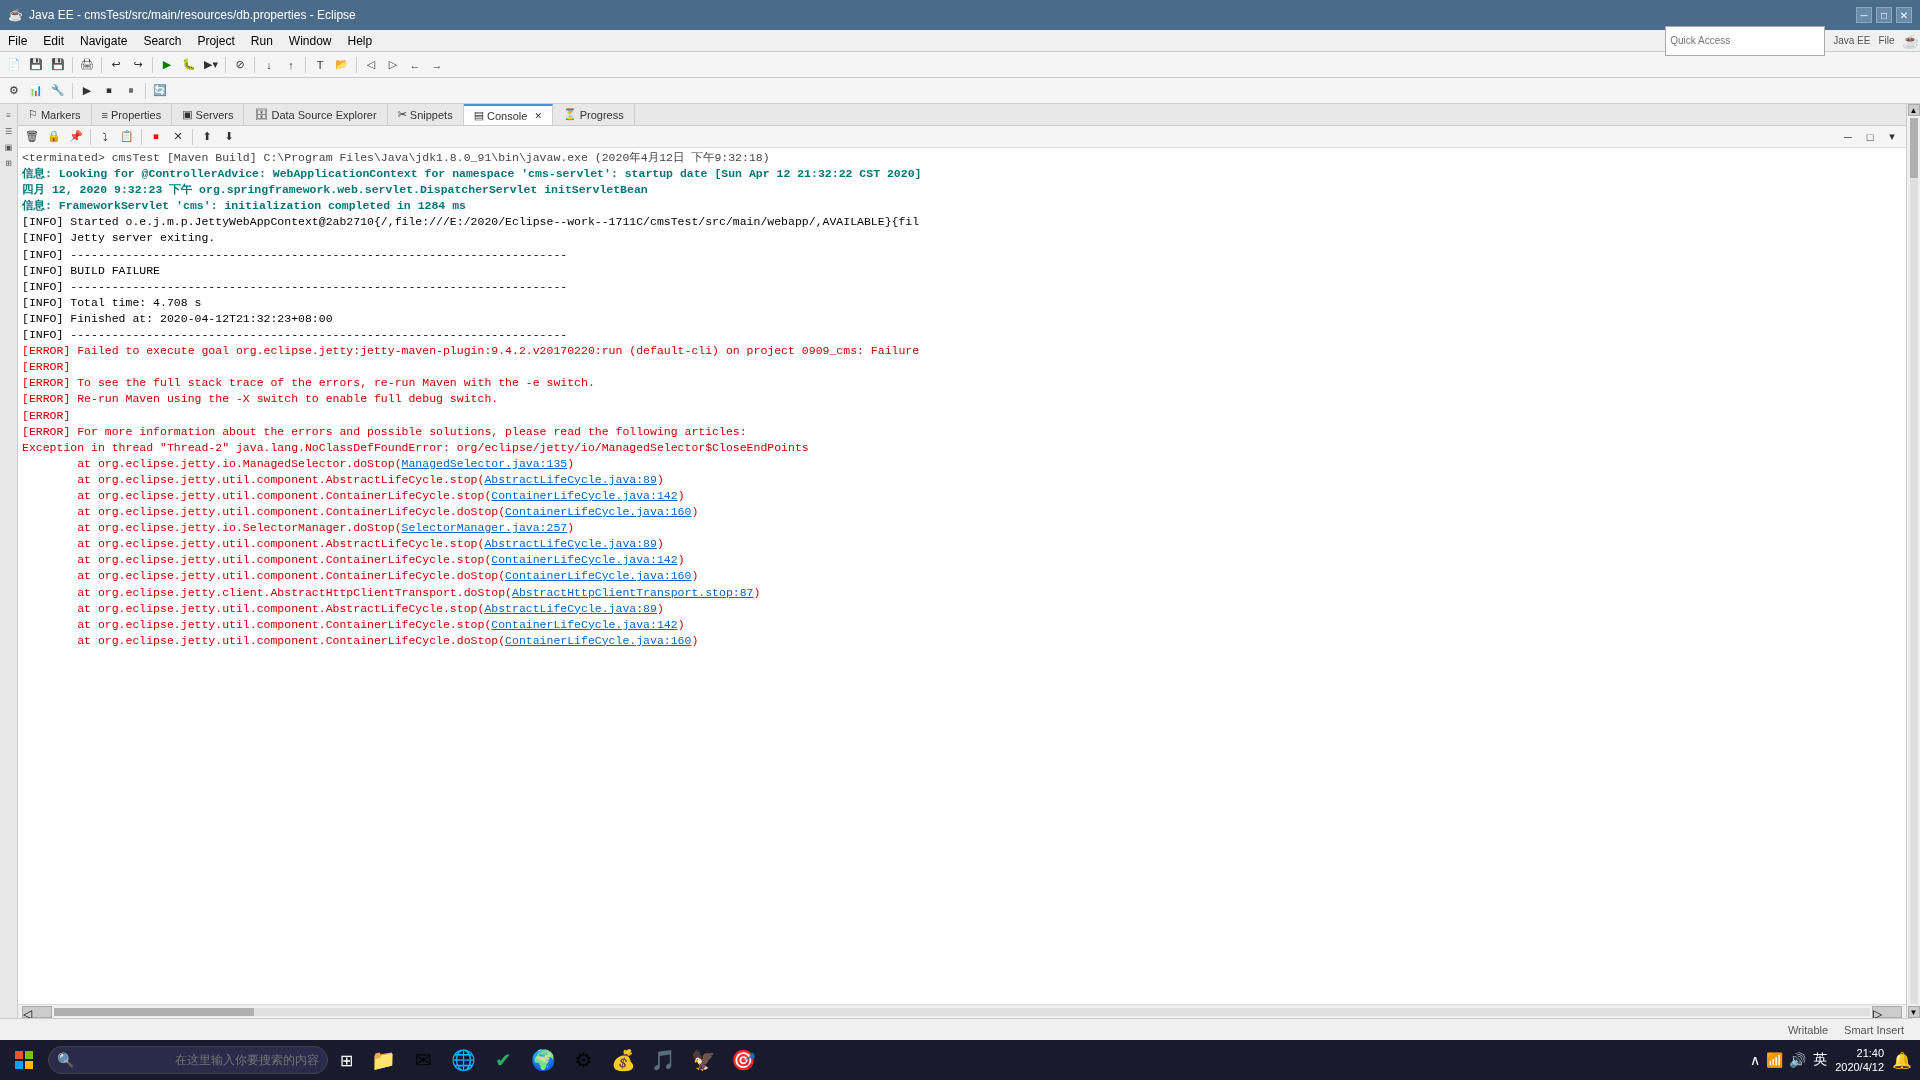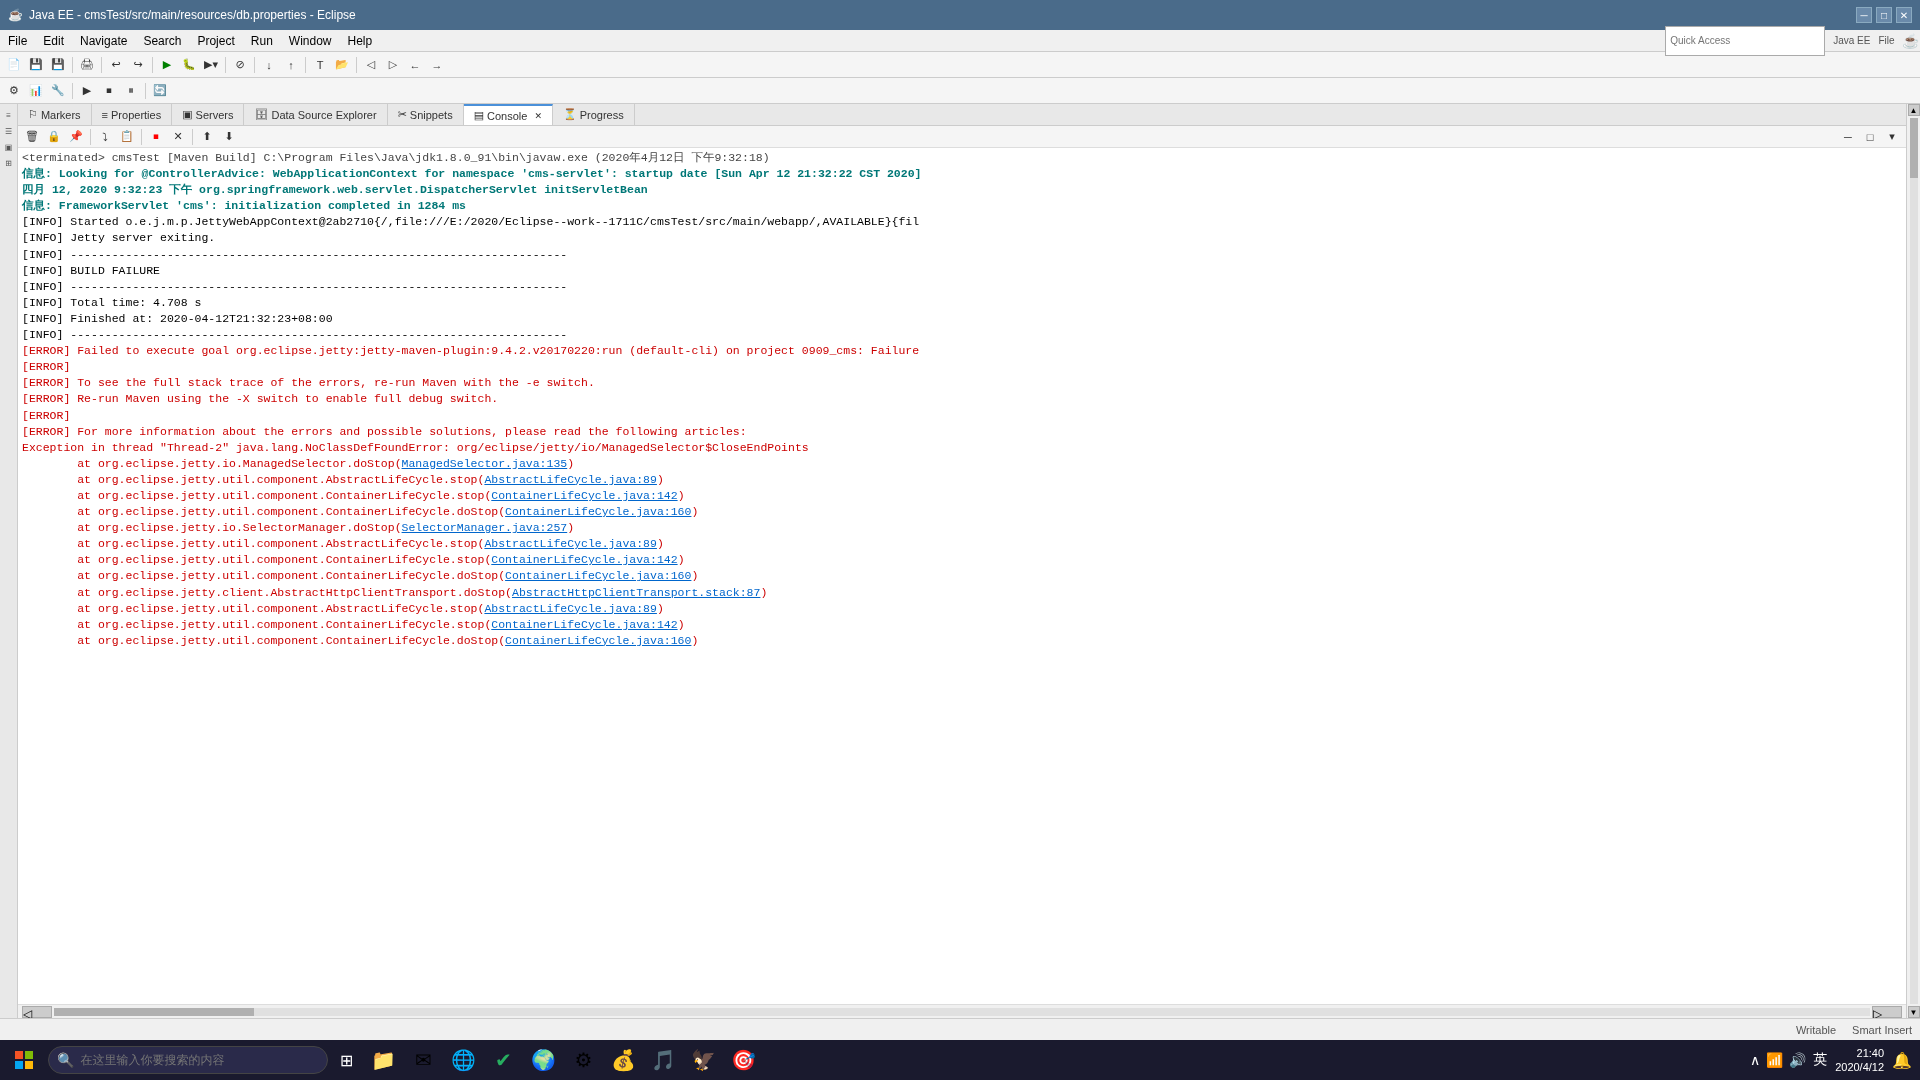--- a/index.html
+++ b/index.html
@@ -191,21 +191,21 @@
     .c-red { color: #cc0000; }
     .c-red-exception { color: #cc0000; }
     .c-link { color: #0066cc; text-decoration: underline; cursor: pointer; }
     .c-cyan-bold { color: #007777; font-weight: bold; }
     .c-terminated { color: #444; }
 
     
     #statusbar {
       position: fixed;
       bottom: 40px;
-      left: 0; right: 0;
+      left: 0; right: 8px;
       height: 22px;
       background: #f0f0f0;
       border-top: 1px solid #ccc;
       display: flex;
       align-items: center;
       padding: 0 8px;
       font-size: 11px;
       color: #333;
     }
 
@@ -247,20 +247,21 @@
       border-radius: 14px;
       cursor: text;
     }
     #search-bar input {
       background: transparent;
       border: none;
       color: white;
       font-size: 12px;
       outline: none;
       flex: 1;
+      text-align: right;
     }
     .taskbar-app {
       width: 36px; height: 36px;
       display: flex; align-items: center; justify-content: center;
       cursor: pointer;
       border-radius: 2px;
       font-size: 20px;
     }
     #taskbar-right {
       margin-left: auto;
@@ -495,21 +496,21 @@
       <div class="console-line c-red">
         <span style="color:#cc0000;">&nbsp;&nbsp;&nbsp;&nbsp;&nbsp;&nbsp;&nbsp;&nbsp;at org.eclipse.jetty.util.component.AbstractLifeCycle.stop(</span><span class="c-link">AbstractLifeCycle.java:89</span><span style="color:#cc0000;">)</span>
       </div>
       <div class="console-line c-red">
         <span style="color:#cc0000;">&nbsp;&nbsp;&nbsp;&nbsp;&nbsp;&nbsp;&nbsp;&nbsp;at org.eclipse.jetty.util.component.ContainerLifeCycle.stop(</span><span class="c-link">ContainerLifeCycle.java:142</span><span style="color:#cc0000;">)</span>
       </div>
       <div class="console-line c-red">
         <span style="color:#cc0000;">&nbsp;&nbsp;&nbsp;&nbsp;&nbsp;&nbsp;&nbsp;&nbsp;at org.eclipse.jetty.util.component.ContainerLifeCycle.doStop(</span><span class="c-link">ContainerLifeCycle.java:160</span><span style="color:#cc0000;">)</span>
       </div>
       <div class="console-line c-red">
-        <span style="color:#cc0000;">&nbsp;&nbsp;&nbsp;&nbsp;&nbsp;&nbsp;&nbsp;&nbsp;at org.eclipse.jetty.client.AbstractHttpClientTransport.doStop(</span><span class="c-link">AbstractHttpClientTransport.stack:87</span><span style="color:#cc0000;">)</span>
+        <span style="color:#cc0000;">&nbsp;&nbsp;&nbsp;&nbsp;&nbsp;&nbsp;&nbsp;&nbsp;at org.eclipse.jetty.client.AbstractHttpClientTransport.doStop(</span><span class="c-link">AbstractHttpClientTransport.stop:87</span><span style="color:#cc0000;">)</span>
       </div>
       <div class="console-line c-red">
         <span style="color:#cc0000;">&nbsp;&nbsp;&nbsp;&nbsp;&nbsp;&nbsp;&nbsp;&nbsp;at org.eclipse.jetty.util.component.AbstractLifeCycle.stop(</span><span class="c-link">AbstractLifeCycle.java:89</span><span style="color:#cc0000;">)</span>
       </div>
       <div class="console-line c-red">
         <span style="color:#cc0000;">&nbsp;&nbsp;&nbsp;&nbsp;&nbsp;&nbsp;&nbsp;&nbsp;at org.eclipse.jetty.util.component.ContainerLifeCycle.stop(</span><span class="c-link">ContainerLifeCycle.java:142</span><span style="color:#cc0000;">)</span>
       </div>
       <div class="console-line c-red">
         <span style="color:#cc0000;">&nbsp;&nbsp;&nbsp;&nbsp;&nbsp;&nbsp;&nbsp;&nbsp;at org.eclipse.jetty.util.component.ContainerLifeCycle.doStop(</span><span class="c-link">ContainerLifeCycle.java:160</span><span style="color:#cc0000;">)</span>
       </div>

